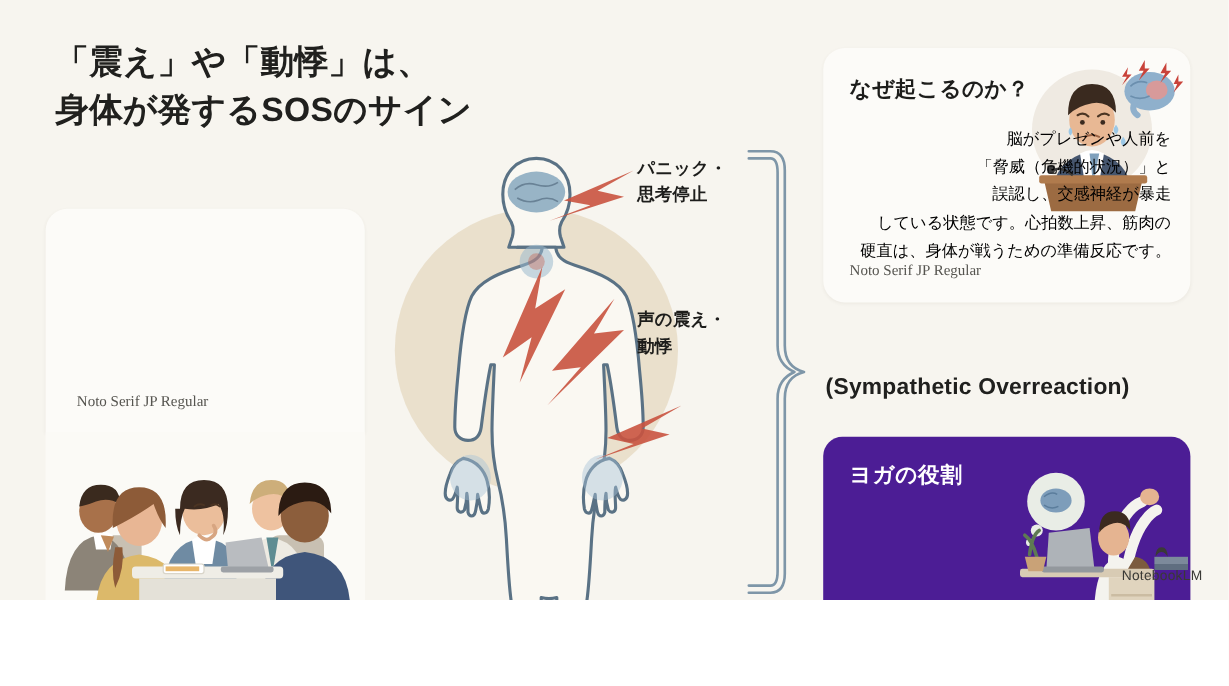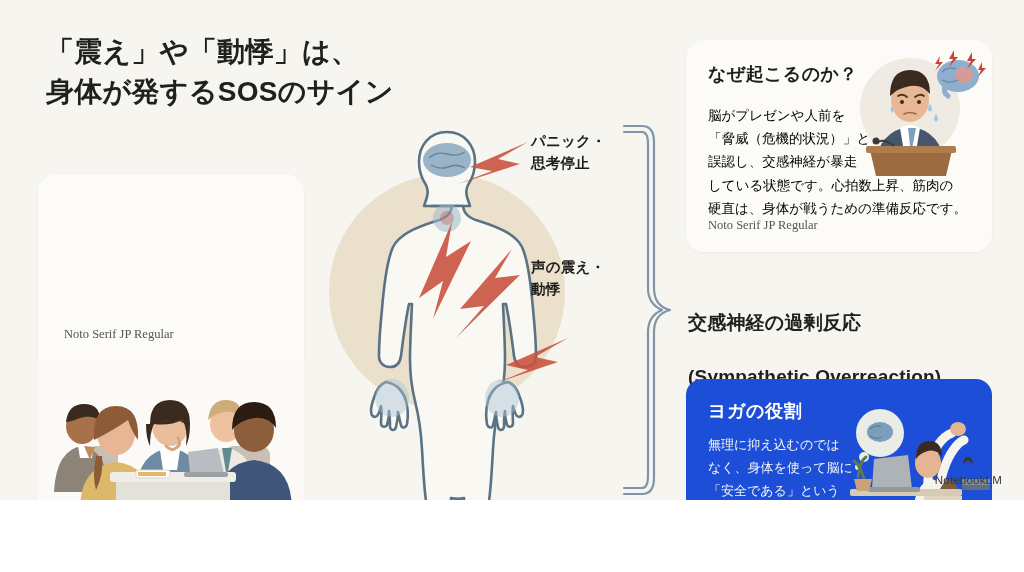--- a/index.html
+++ b/index.html
@@ -89,20 +89,21 @@
     border-bottom-right-radius: 10px;
     overflow: hidden;
   }
 
   
   .card-tr {
     left: 686px;
     top: 40px;
     width: 306px;
     height: 212px;
+    text-align: right;
   }
   .card-tr .c-head {
     position: absolute;
     left: 22px;
     top: 22px;
     font-size: 18px;
     font-weight: bold;
     letter-spacing: 0.4px;
   }
   .card-tr .c-body {
@@ -142,25 +143,25 @@
     line-height: 1.42;
     letter-spacing: 0.2px;
     color: #20201e;
     white-space: pre-line;
   }
 
   
   .card-green {
     position: absolute;
     left: 686px;
-    top: 379px;
+    top: 364px;
     width: 306px;
     height: 172px;
     border-radius: 16px;
-    background: #1d4ed8;
+    background: #4c1d95;
     overflow: hidden;
   }
   .card-green .c-head {
     position: absolute;
     left: 22px;
     top: 20px;
     font-size: 18px;
     font-weight: bold;
     color: #ffffff;
     letter-spacing: 0.6px;
@@ -406,21 +407,20 @@
     <div class="c-head">なぜ起こるのか？</div>
     <div class="c-body">脳がプレゼンや人前を
 「脅威（危機的状況）」と
 誤認し、交感神経が暴走
 している状態です。心拍数上昇、筋肉の
 硬直は、身体が戦うための準備反応です。</div>
     <div class="c-foot">Noto Serif JP Regular</div>
   </div>
 
   <div class="mid-head">
-    <div>交感神経の過剰反応</div>
     <div>(Sympathetic Overreaction)</div>
   </div>
 
   <div class="card-green">
     <div class="green-art">
       <svg width="142" height="150" viewBox="0 0 142 150" xmlns="http://www.w3.org/2000/svg">
 
         <g>
           <circle cx="30" cy="32" r="24" fill="#E9EDE6"></circle>
           <circle cx="14" cy="56" r="5" fill="#E9EDE6"></circle>
@@ -453,24 +453,20 @@
         <rect x="18" y="86" width="52" height="5" rx="2" fill="#93989D"></rect>
 
         <path d="M8 76 q2 -16 8 -20 M14 78 q-4 -14 -10 -18" stroke="#5E7A52" stroke-width="3" fill="none" stroke-linecap="round"></path>
         <path d="M4 78 l18 0 l-3 12 l-12 0 z" fill="#C9A277"></path>
 
         <rect x="112" y="78" width="28" height="6" fill="#7C8A9B"></rect>
         <rect x="112" y="84" width="28" height="5" fill="#5F6E80"></rect>
       </svg>
     </div>
     <div class="c-head">ヨガの役割</div>
-    <div class="c-body">無理に抑え込むのでは
-なく、身体を使って脳に
-「安全である」という
-信号を送ります。</div>
   </div>
 
   <div class="watermark">
     <span>
       <svg width="13" height="13" viewBox="0 0 13 13" xmlns="http://www.w3.org/2000/svg">
         <path d="M1 11 Q1 3 6 3 Q11 3 11 11 Q9 7 6 7 Q3 7 1 11 Z" fill="#3a3a36"></path>
       </svg>
     </span>
     <span>NotebookLM</span>
   </div>

